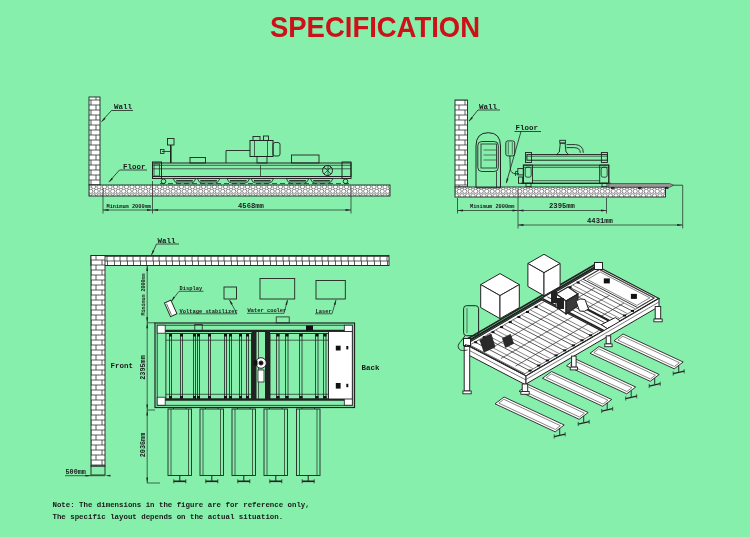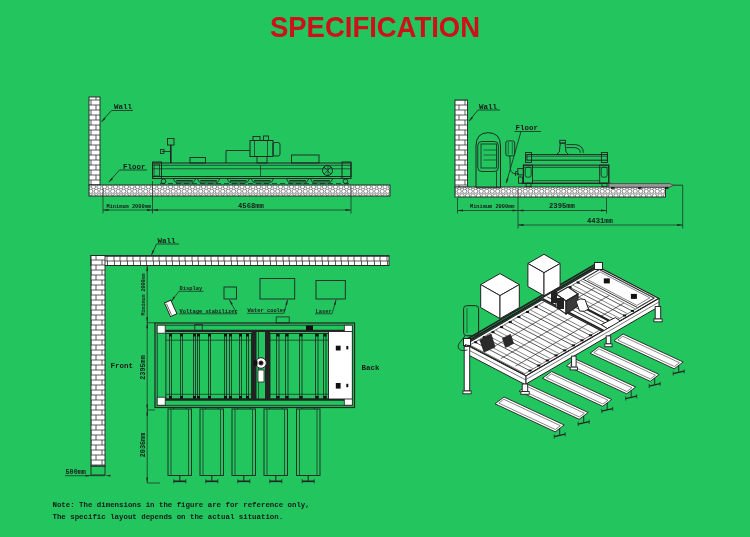--- a/index.html
+++ b/index.html
@@ -1,14 +1,14 @@
 <!DOCTYPE html>
 <html><head><meta charset="utf-8"><style>
 html,body{margin:0;padding:0;background:#fff;}
-#canvas{position:relative;width:750px;height:537px;background:#22c55e;overflow:hidden;}
+#canvas{position:relative;width:750px;height:537px;background:#86efac;overflow:hidden;}
 svg{position:absolute;left:0;top:0;}
 </style></head><body>
 <div id="canvas">
 <svg width="750" height="537" viewBox="0 0 750 537">
 
 <defs>
 <pattern id="brickH" width="13" height="9" patternUnits="userSpaceOnUse">
  <rect width="13" height="9" fill="white"></rect>
  <path d="M0 0 H13 M0 4.5 H13 M0 9 H13 M3.5 0 V4.5 M10 4.5 V9" stroke="#333" stroke-width="0.8" fill="none"></path>
  <path d="M10.5 0 V4.5 M3 4.5 V9" stroke="#333" stroke-width="0.8" fill="none"></path>

